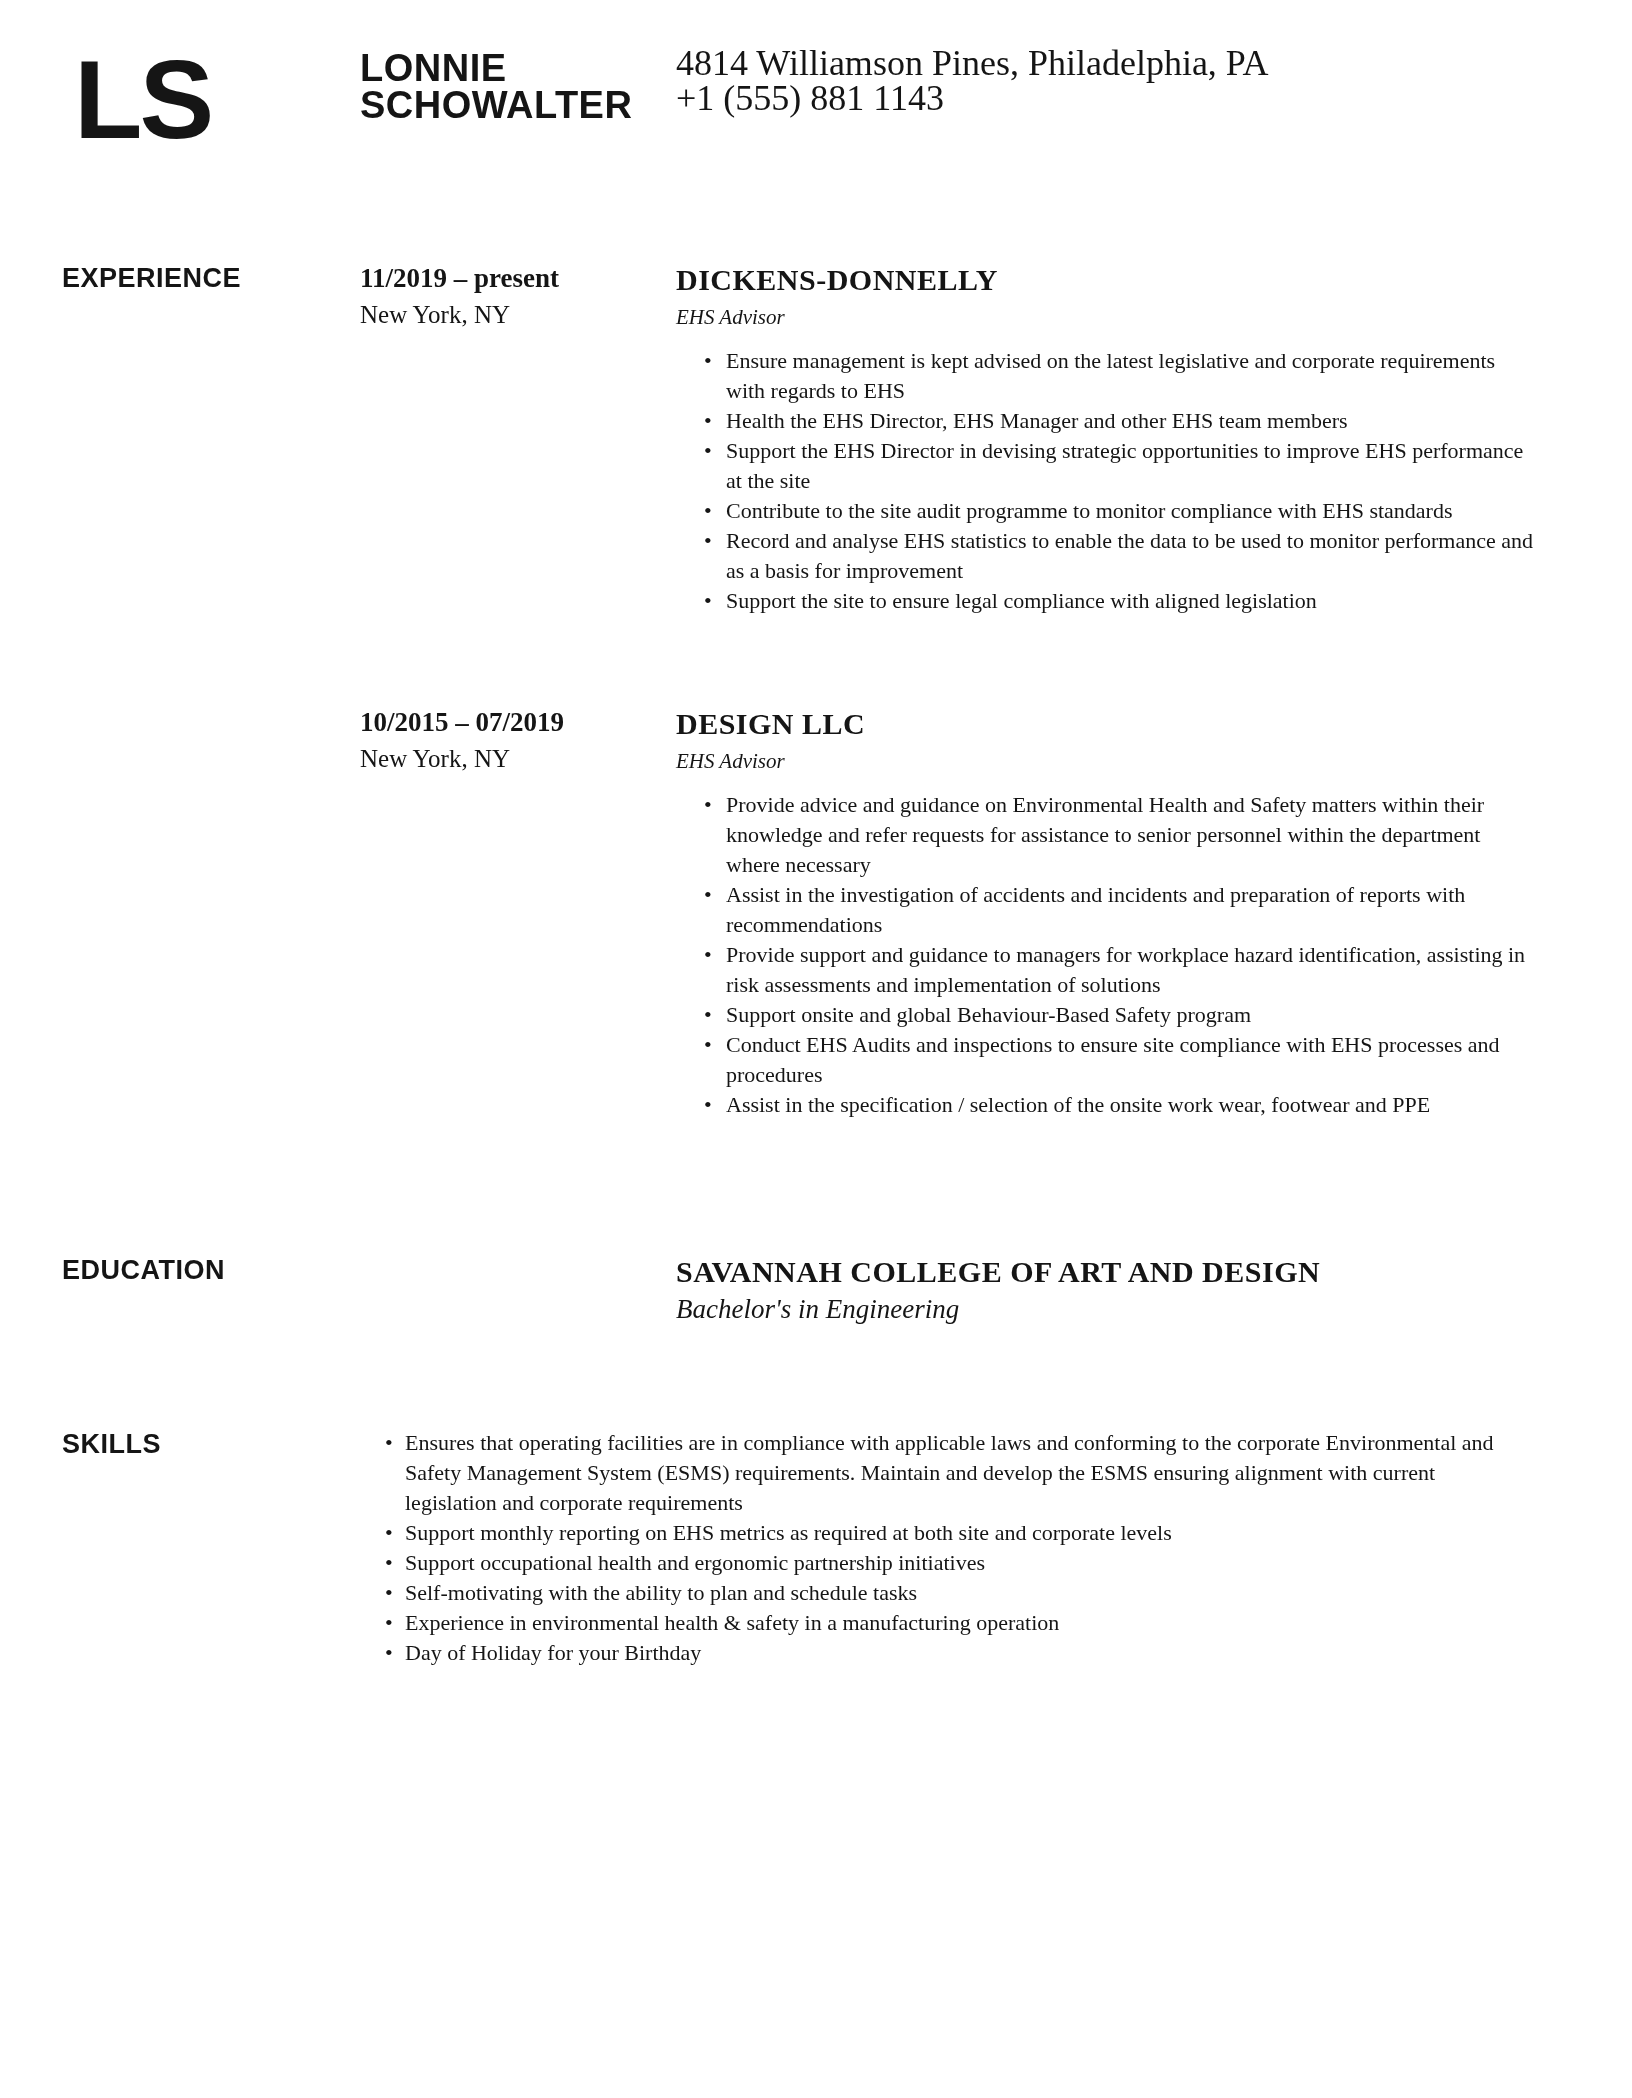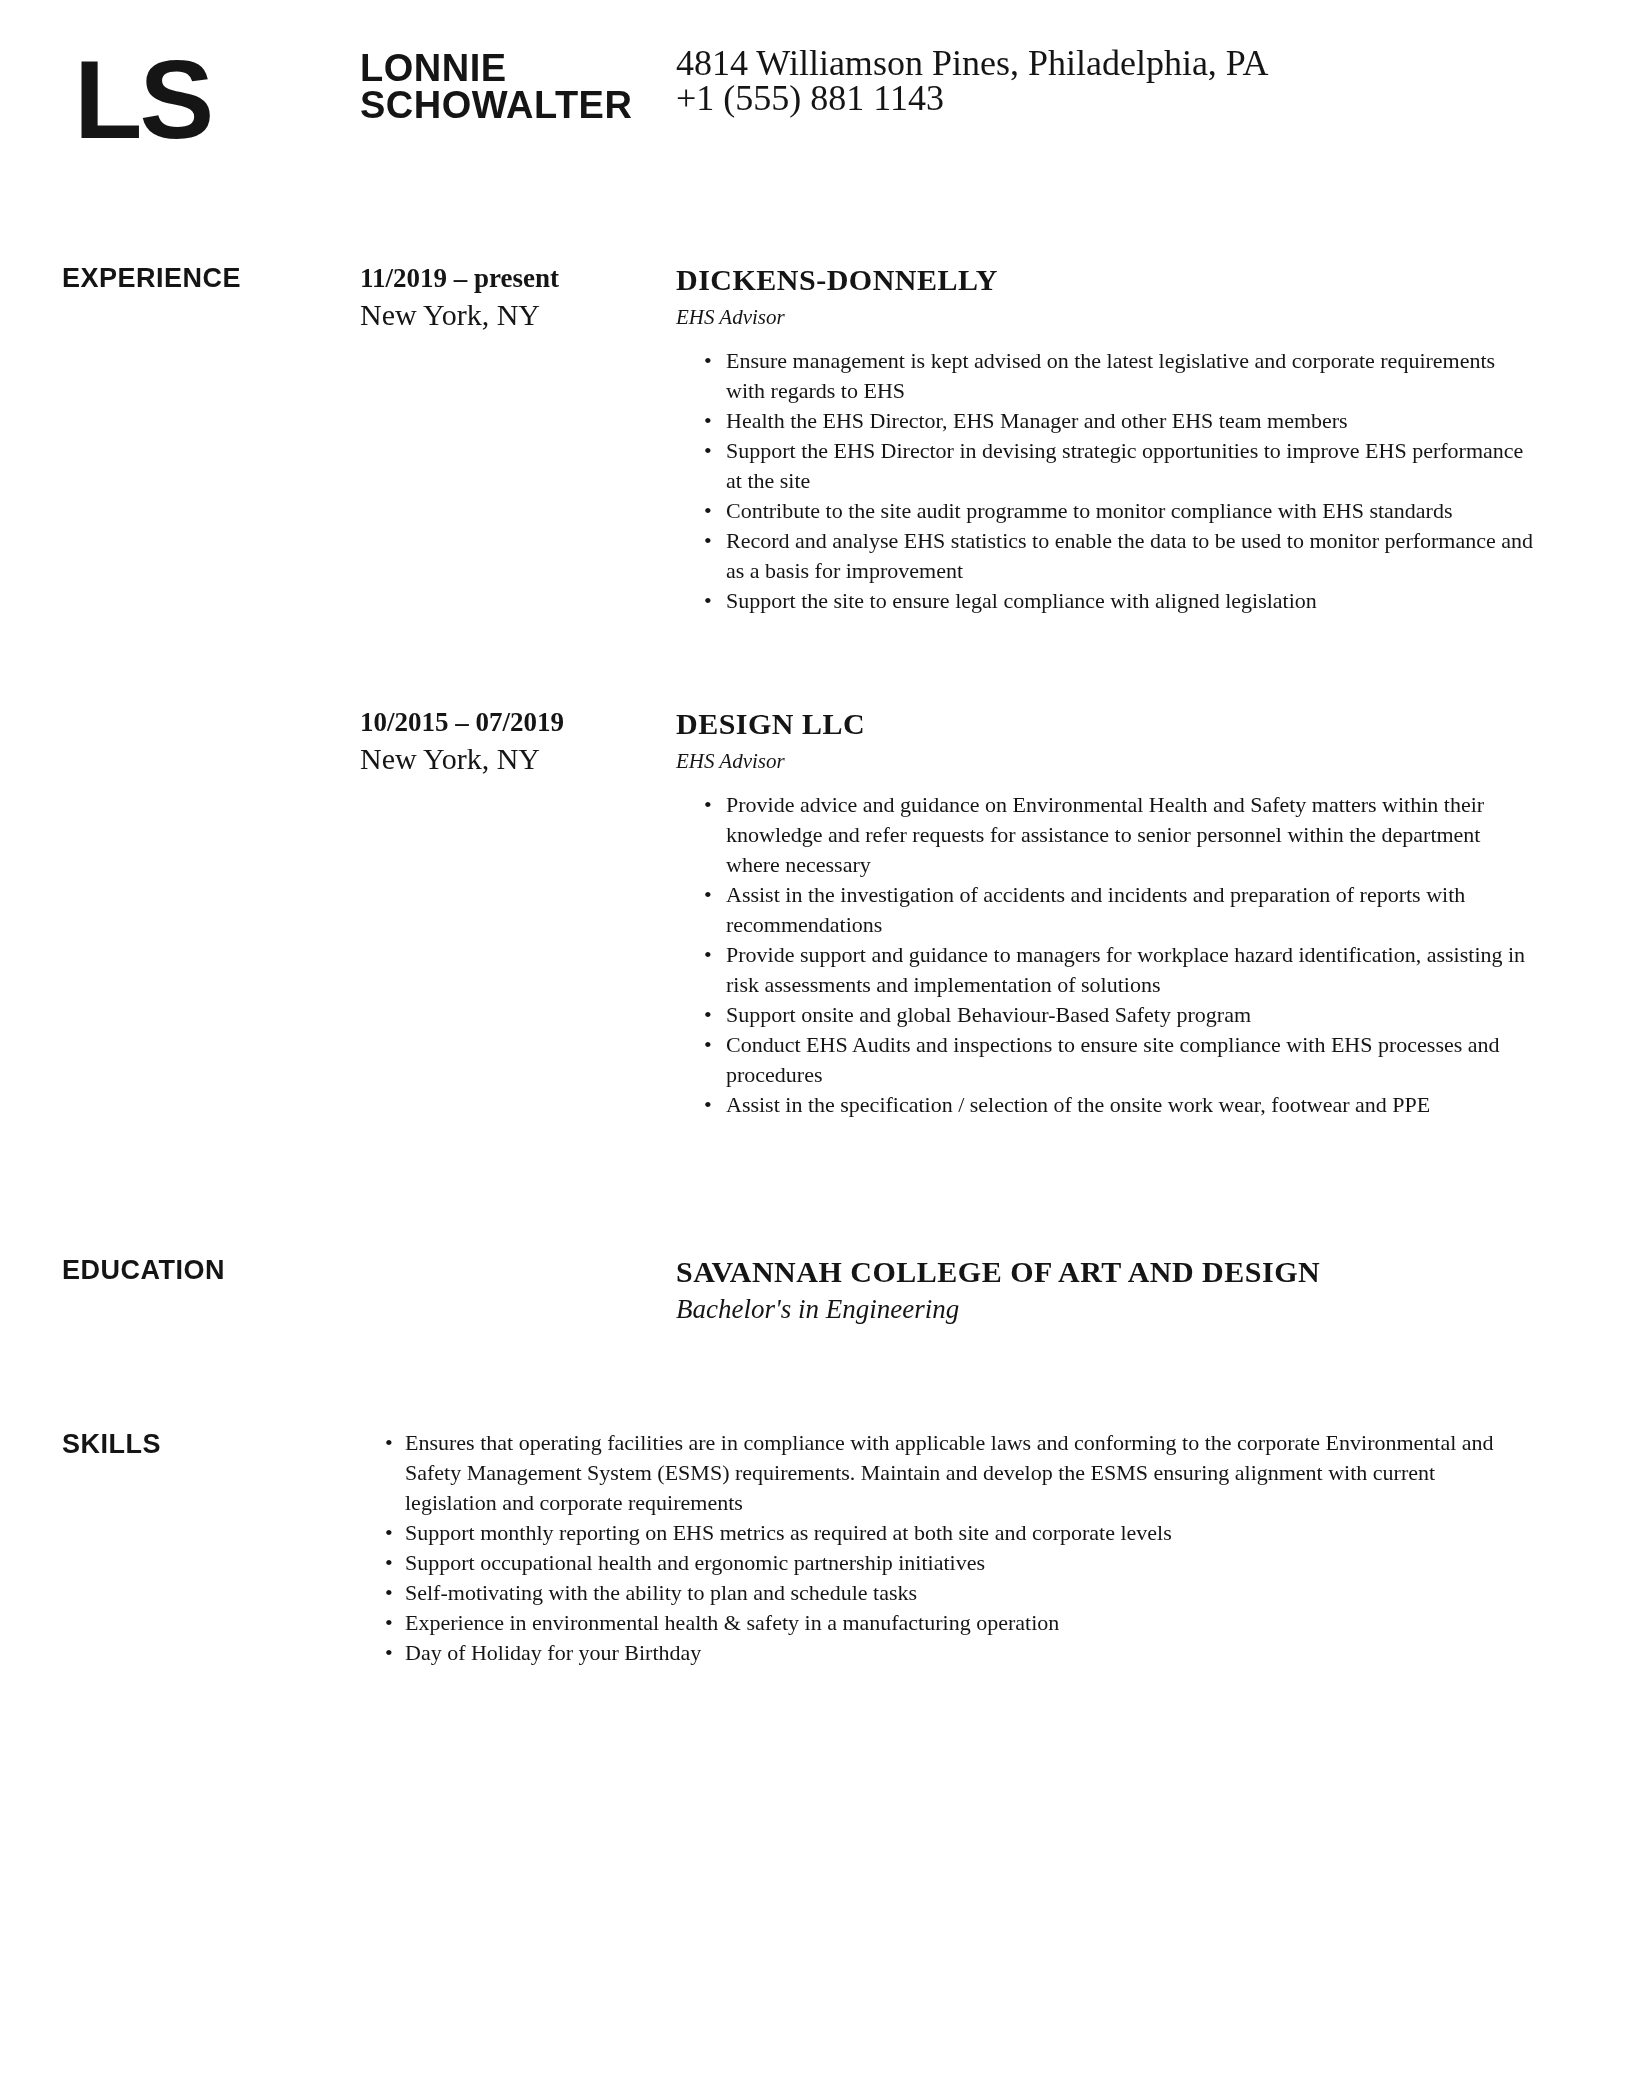--- a/index.html
+++ b/index.html
@@ -64,21 +64,21 @@
   .job2          { margin-top: 90px; }
   .sec-education { margin-top: 134px; }
   .sec-skills    { margin-top: 102px; }
 
   .job-dates {
     font-weight: bold;
     font-size: 27px;
     line-height: 32px;
   }
   .job-location {
-    font-size: 30px;
+    font-size: 25px;
     line-height: 32px;
     margin-top: 5px;
   }
   .company {
     font-weight: bold;
     font-size: 30px;
     line-height: 36px;
     letter-spacing: 0.5px;
   }
   .job-title {

